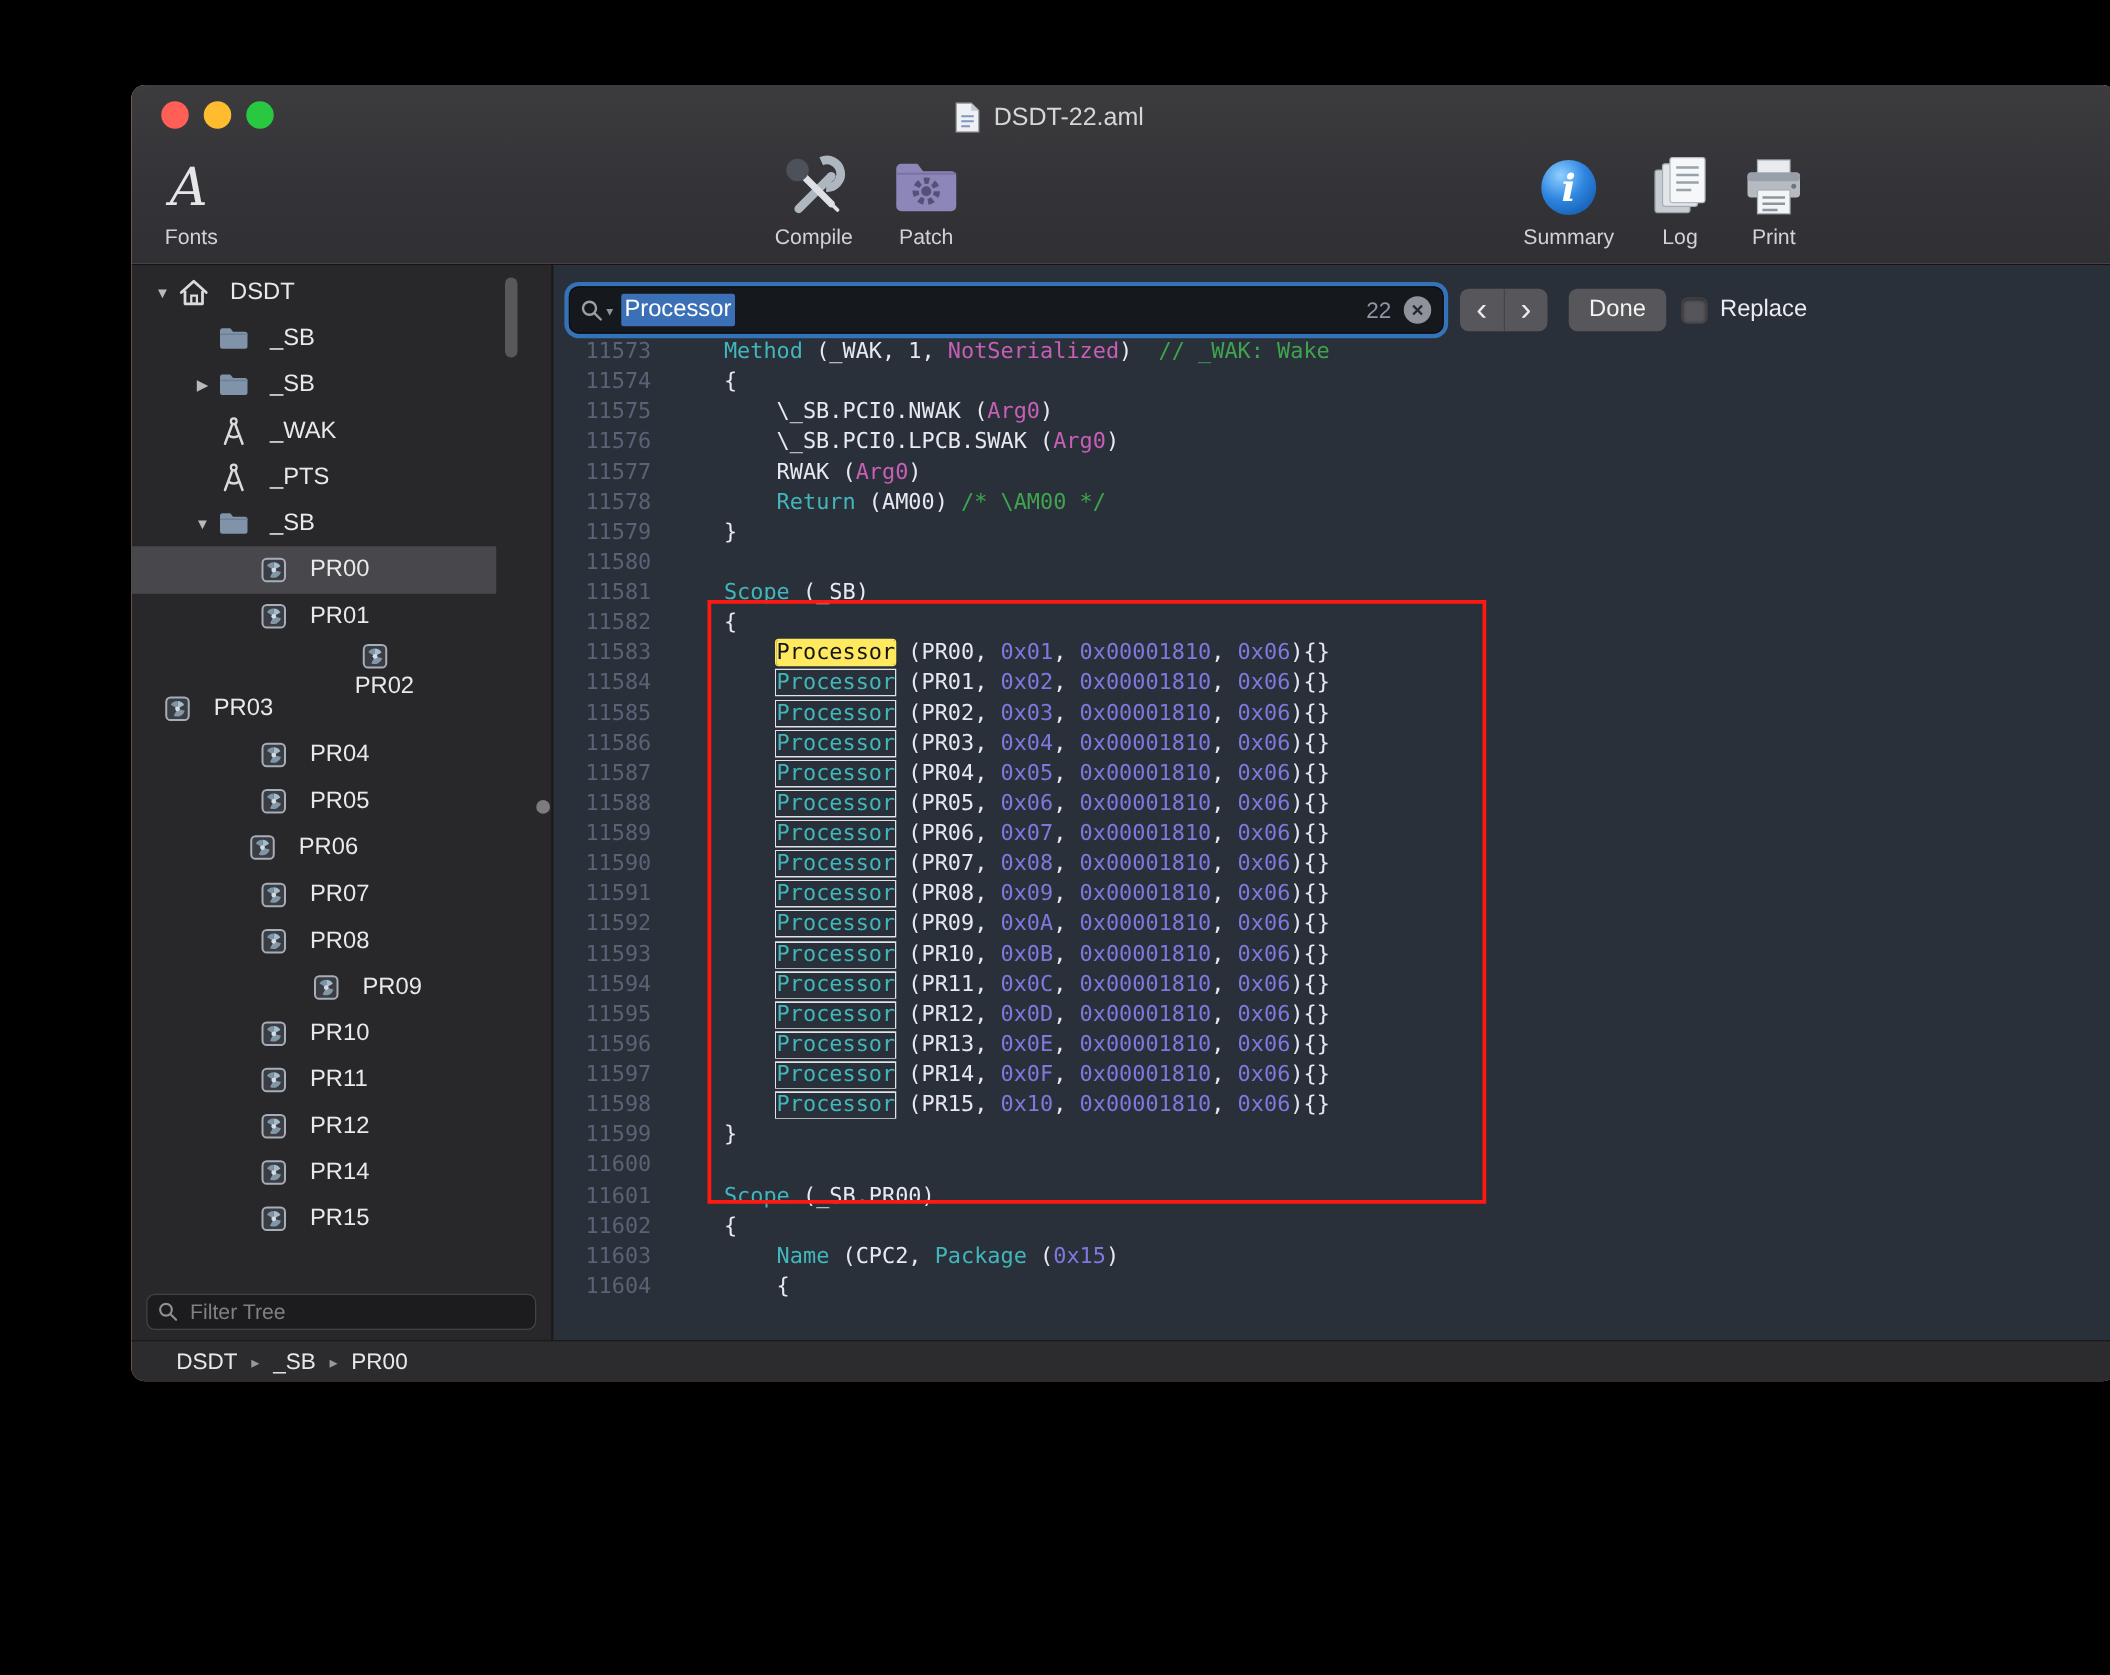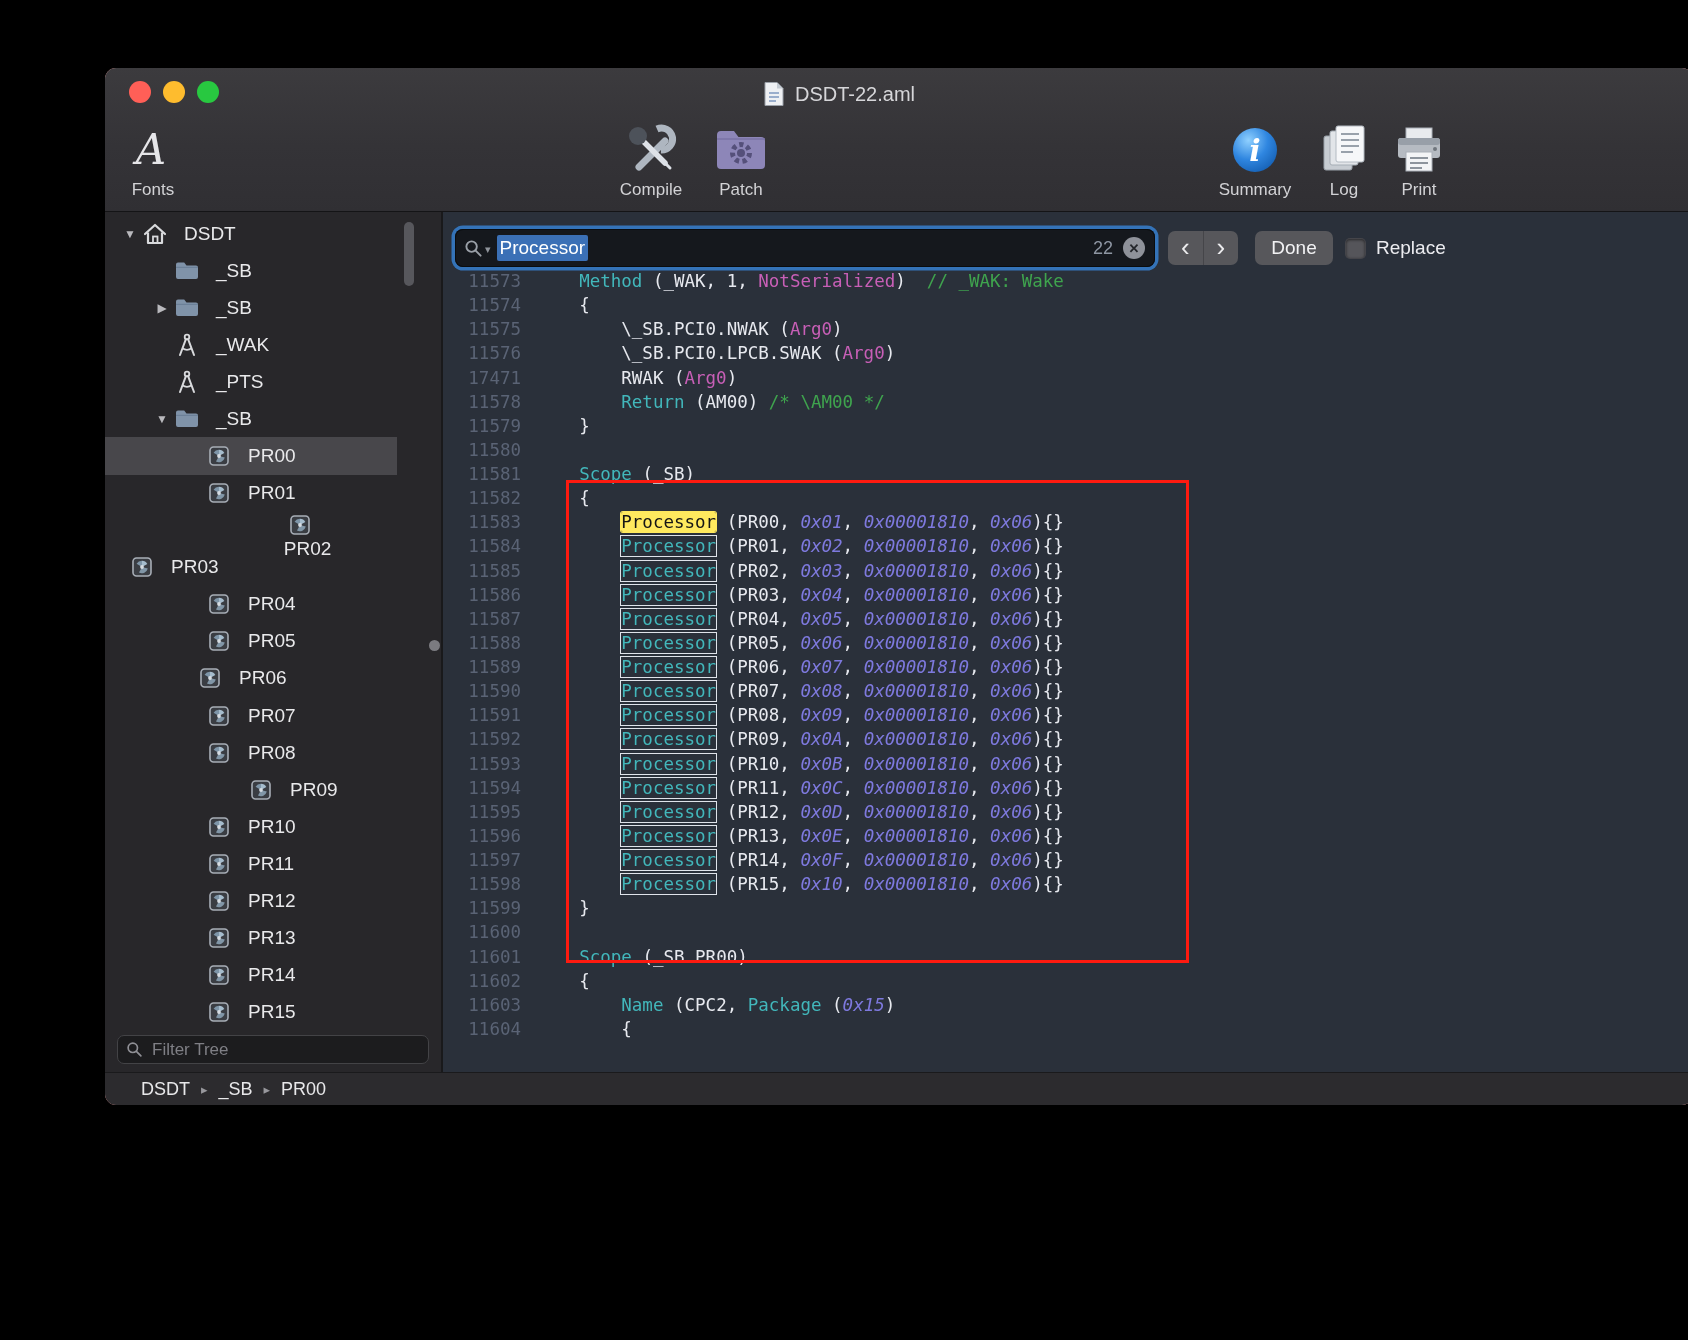--- a/index.html
+++ b/index.html
@@ -64,21 +64,21 @@
   .done-btn{width:78px;height:34px;background:#57575b;border-radius:7px;color:#f2f2f4;font-size:19px;display:flex;align-items:center;justify-content:center;margin-left:4px;flex:none;}
   .replace-wrap{display:flex;align-items:center;gap:11px;color:#ececf0;font-size:19px;}
   .checkbox{width:19px;height:19px;border-radius:4px;background:#55555a;box-shadow:inset 0 1px 3px rgba(0,0,0,.55), 0 0 0 1px #45454a;}
 
   
   .code{position:absolute;top:57px;left:0;right:0;bottom:0;font-family:"DejaVu Sans Mono",monospace;font-size:17.5px;line-height:24.13px;overflow:hidden;}
   .code-line{display:flex;white-space:pre;height:24.13px;}
   .lnum{width:78px;text-align:right;color:var(--lnum);flex:none;}
   .lcode{margin-left:16px;}
   .seg-p{color:var(--plain);} .seg-k{color:var(--kw);} .seg-a{color:var(--arg);}
-  .seg-n{color:var(--num);font-style:italic;} .seg-c{color:var(--com);}
+  .seg-n{color:var(--num);} .seg-c{color:var(--com);}
   .seg-m{color:var(--kw);box-shadow:0 0 0 1px var(--match-outline);}
   .seg-mc{background:var(--match-bg);color:#151515;border-radius:2px;box-shadow:0 0 0 1px var(--match-bg);}
   .redbox{position:absolute;left:123px;width:623px;border:3.5px solid var(--redbox);z-index:5;pointer-events:none;}
 
   
   .statusbar{position:absolute;bottom:0;left:0;right:0;height:33px;background:#2c2b2e;border-top:1px solid #1a1a1c;
              display:flex;align-items:center;padding-left:36px;gap:11px;color:#e8e8ea;font-size:18px;}
   .crumb-sep{color:#98989d;font-size:13px;}
 </style>
 </head>
@@ -412,33 +412,20 @@
             <span class="tree-icon">
               <svg viewBox="0 0 26 26">
                 <rect x="4" y="4" width="18" height="18" rx="3.5" fill="#3a3d43" stroke="#a8aeb7" stroke-width="1.6"></rect>
                 <path d="M13 13 L13 6.8 A6.2 6.2 0 0 1 18.3 10 z" fill="#a5bccd"></path>
                 <path d="M13 13 L7.6 9.7 A6.2 6.2 0 0 1 13 6.8 z" fill="#7e95a8"></path>
                 <path d="M13 13 L18.8 14.6 A6.2 6.2 0 0 1 10 18.6 z" fill="#8ea6b9" opacity="0.85"></path>
                 <circle cx="13" cy="13" r="1.9" fill="#d6dce2"></circle>
               </svg>
             </span>
             <span class="tree-label">PR12</span>
-          </div>
-          <div class="tree-row" style="padding-left: 77px;">
-            <span class="disc"></span>
-            <span class="tree-icon">
-              <svg viewBox="0 0 26 26">
-                <rect x="4" y="4" width="18" height="18" rx="3.5" fill="#3a3d43" stroke="#a8aeb7" stroke-width="1.6"></rect>
-                <path d="M13 13 L13 6.8 A6.2 6.2 0 0 1 18.3 10 z" fill="#a5bccd"></path>
-                <path d="M13 13 L7.6 9.7 A6.2 6.2 0 0 1 13 6.8 z" fill="#7e95a8"></path>
-                <path d="M13 13 L18.8 14.6 A6.2 6.2 0 0 1 10 18.6 z" fill="#8ea6b9" opacity="0.85"></path>
-                <circle cx="13" cy="13" r="1.9" fill="#d6dce2"></circle>
-              </svg>
-            </span>
-            <span class="tree-label">PR13</span>
           </div>
           <div class="tree-row" style="padding-left: 77px;">
             <span class="disc"></span>
             <span class="tree-icon">
               <svg viewBox="0 0 26 26">
                 <rect x="4" y="4" width="18" height="18" rx="3.5" fill="#3a3d43" stroke="#a8aeb7" stroke-width="1.6"></rect>
                 <path d="M13 13 L13 6.8 A6.2 6.2 0 0 1 18.3 10 z" fill="#a5bccd"></path>
                 <path d="M13 13 L7.6 9.7 A6.2 6.2 0 0 1 13 6.8 z" fill="#7e95a8"></path>
                 <path d="M13 13 L18.8 14.6 A6.2 6.2 0 0 1 10 18.6 z" fill="#8ea6b9" opacity="0.85"></path>
                 <circle cx="13" cy="13" r="1.9" fill="#d6dce2"></circle>
@@ -500,21 +487,21 @@
           <span>Replace</span>
         </div>
       </div>
 
       <div class="code">
         <div class="redbox" style="top: 211.17px; height: 482.47px;"></div>
           <div class="code-line"><span class="lnum">11573</span><span class="lcode"><span class="seg-p">    </span><span class="seg-k">Method</span><span class="seg-p"> (_WAK, 1, </span><span class="seg-a">NotSerialized</span><span class="seg-p">)  </span><span class="seg-c">// _WAK: Wake</span></span></div>
           <div class="code-line"><span class="lnum">11574</span><span class="lcode"><span class="seg-p">    {</span></span></div>
           <div class="code-line"><span class="lnum">11575</span><span class="lcode"><span class="seg-p">        \_SB.PCI0.NWAK (</span><span class="seg-a">Arg0</span><span class="seg-p">)</span></span></div>
           <div class="code-line"><span class="lnum">11576</span><span class="lcode"><span class="seg-p">        \_SB.PCI0.LPCB.SWAK (</span><span class="seg-a">Arg0</span><span class="seg-p">)</span></span></div>
-          <div class="code-line"><span class="lnum">17471</span><span class="lcode"><span class="seg-p">        RWAK (</span><span class="seg-a">Arg0</span><span class="seg-p">)</span></span></div>
+          <div class="code-line"><span class="lnum">11577</span><span class="lcode"><span class="seg-p">        RWAK (</span><span class="seg-a">Arg0</span><span class="seg-p">)</span></span></div>
           <div class="code-line"><span class="lnum">11578</span><span class="lcode"><span class="seg-p">        </span><span class="seg-k">Return</span><span class="seg-p"> (AM00) </span><span class="seg-c">/* \AM00 */</span></span></div>
           <div class="code-line"><span class="lnum">11579</span><span class="lcode"><span class="seg-p">    }</span></span></div>
           <div class="code-line"><span class="lnum">11580</span><span class="lcode"></span></div>
           <div class="code-line"><span class="lnum">11581</span><span class="lcode"><span class="seg-p">    </span><span class="seg-k">Scope</span><span class="seg-p"> (_SB)</span></span></div>
           <div class="code-line"><span class="lnum">11582</span><span class="lcode"><span class="seg-p">    {</span></span></div>
           <div class="code-line"><span class="lnum">11583</span><span class="lcode"><span class="seg-p">        </span><span class="seg-mc">Processor</span><span class="seg-p"> (PR00, </span><span class="seg-n">0x01</span><span class="seg-p">, </span><span class="seg-n">0x00001810</span><span class="seg-p">, </span><span class="seg-n">0x06</span><span class="seg-p">){}</span></span></div>
           <div class="code-line"><span class="lnum">11584</span><span class="lcode"><span class="seg-p">        </span><span class="seg-m">Processor</span><span class="seg-p"> (PR01, </span><span class="seg-n">0x02</span><span class="seg-p">, </span><span class="seg-n">0x00001810</span><span class="seg-p">, </span><span class="seg-n">0x06</span><span class="seg-p">){}</span></span></div>
           <div class="code-line"><span class="lnum">11585</span><span class="lcode"><span class="seg-p">        </span><span class="seg-m">Processor</span><span class="seg-p"> (PR02, </span><span class="seg-n">0x03</span><span class="seg-p">, </span><span class="seg-n">0x00001810</span><span class="seg-p">, </span><span class="seg-n">0x06</span><span class="seg-p">){}</span></span></div>
           <div class="code-line"><span class="lnum">11586</span><span class="lcode"><span class="seg-p">        </span><span class="seg-m">Processor</span><span class="seg-p"> (PR03, </span><span class="seg-n">0x04</span><span class="seg-p">, </span><span class="seg-n">0x00001810</span><span class="seg-p">, </span><span class="seg-n">0x06</span><span class="seg-p">){}</span></span></div>
           <div class="code-line"><span class="lnum">11587</span><span class="lcode"><span class="seg-p">        </span><span class="seg-m">Processor</span><span class="seg-p"> (PR04, </span><span class="seg-n">0x05</span><span class="seg-p">, </span><span class="seg-n">0x00001810</span><span class="seg-p">, </span><span class="seg-n">0x06</span><span class="seg-p">){}</span></span></div>

